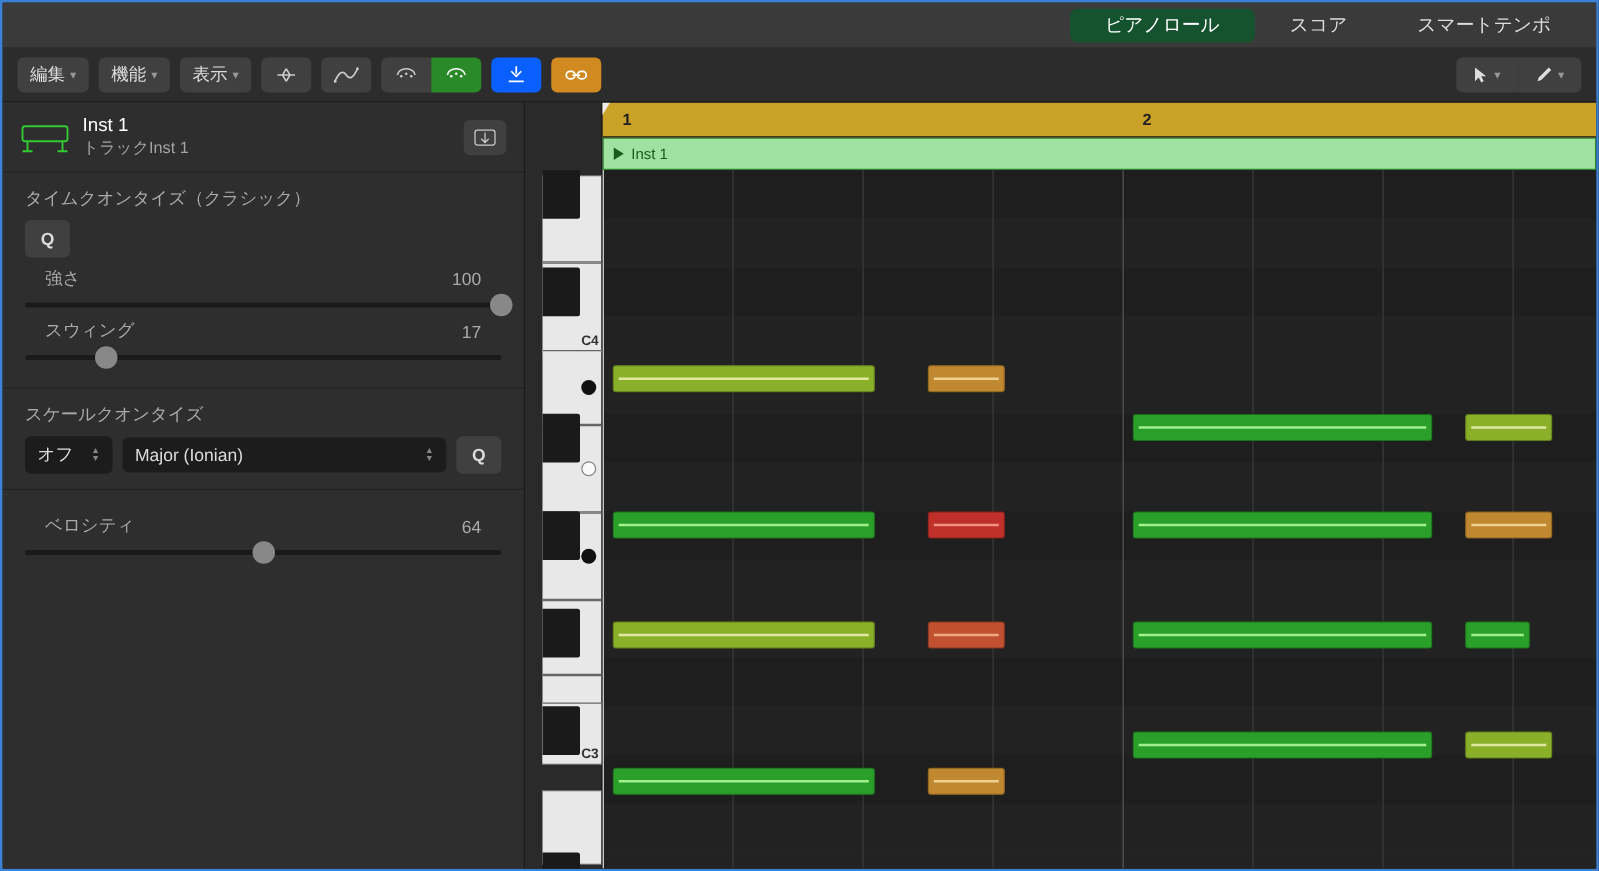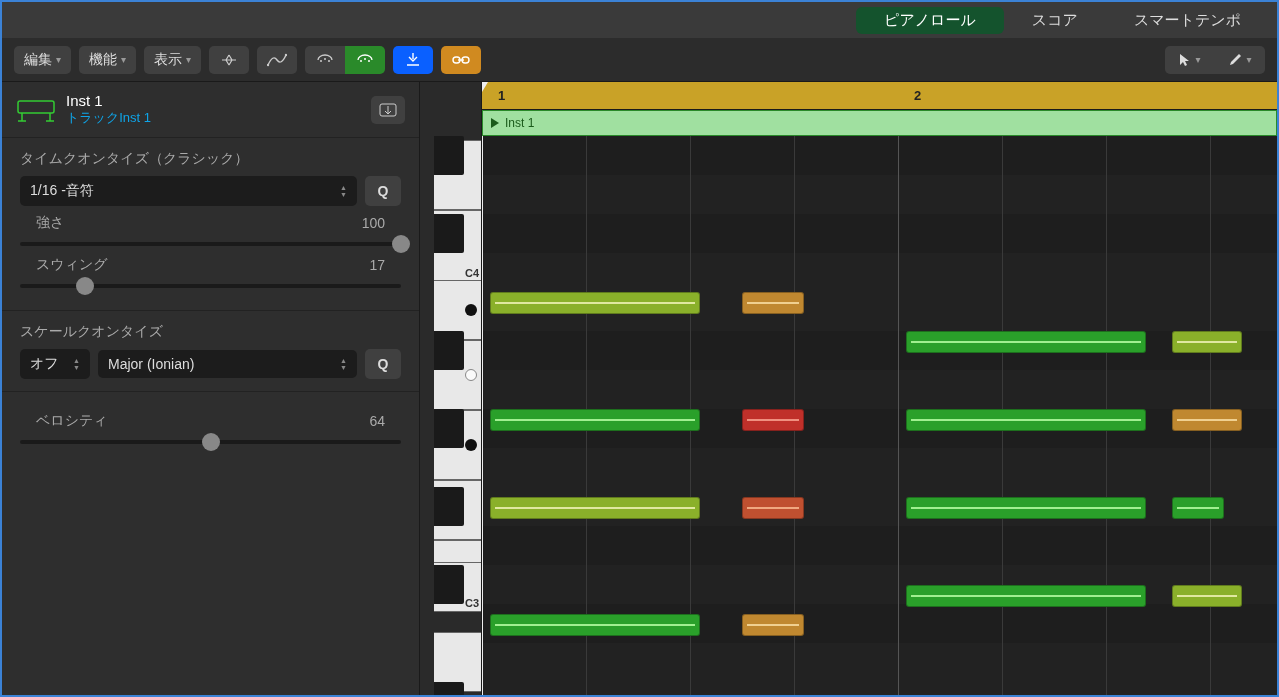--- a/index.html
+++ b/index.html
@@ -25,21 +25,21 @@
   
   
   .main { display: flex; height: calc(100% - 80px); }
   
   
   .inspector { width: 418px; background: #2e2e2e; border-right: 1px solid #1a1a1a; display: flex; flex-direction: column; overflow: hidden; }
   .track-header { display: flex; align-items: center; padding: 10px 14px; gap: 10px; border-bottom: 1px solid #222; }
   .track-icon { width: 40px; height: 26px; }
   .track-icon svg { width: 100%; height: 100%; }
   .track-info .name { color: #fff; font-size: 15px; }
-  .track-info .sub { color: #0ea5e9; font-size: 13px; }
+  .track-info .sub { color: #a3a3a3; font-size: 13px; }
   .collapse-btn { margin-left: auto; width: 34px; height: 28px; background: #404040; border-radius: 5px; display:flex;align-items:center;justify-content:center;color:#ccc;font-size:14px;}
   
   .section { padding: 12px 18px; border-bottom: 1px solid #222; }
   .section-label { font-size: 14px; color: #aaa; margin-bottom: 8px; }
   .row { display: flex; align-items: center; gap: 8px; }
   .select { background: #1c1c1c; color: #ddd; padding: 6px 10px; border-radius: 5px; font-size: 14px; display: flex; align-items: center; justify-content: space-between; flex: 1; }
   .select.small { flex: 0 0 70px; }
   .q-btn { width: 36px; height: 30px; background: #404040; border-radius: 5px; display:flex;align-items:center;justify-content:center; color:#ddd; font-size:14px; font-weight:bold;}
   .param-row { display: flex; justify-content: space-between; align-items: center; margin: 8px 16px 4px; font-size: 14px; color: #aaa; }
   .slider-track { height: 4px; background: #1a1a1a; border-radius: 2px; position: relative; margin: 10px 0; }
@@ -185,27 +185,20 @@
         <svg width="18" height="14" viewBox="0 0 18 14">
             <rect x="1" y="1" width="16" height="12" rx="2" stroke="#ccc" fill="none"></rect>
             <path d="M9 3v8M6 8l3 3 3-3" stroke="#ccc" fill="none"></path>
           </svg>
       </div>
     </div>
 
     <div class="section">
       <div class="section-label">タイムクオンタイズ（クラシック）</div>
       <div class="row">
-        <div class="select">
-          <span>1/16 -音符</span>
-          <span class="updown">
-              <span>▲</span>
-              <span>▼</span>
-            </span>
-        </div>
         <div class="q-btn">Q</div>
       </div>
       <div class="param-row">
         <span>強さ</span>
         <span>100</span>
       </div>
       <div class="slider-track">
           <div class="slider-knob" style="left:100%"></div>
         </div>
       <div class="param-row">

